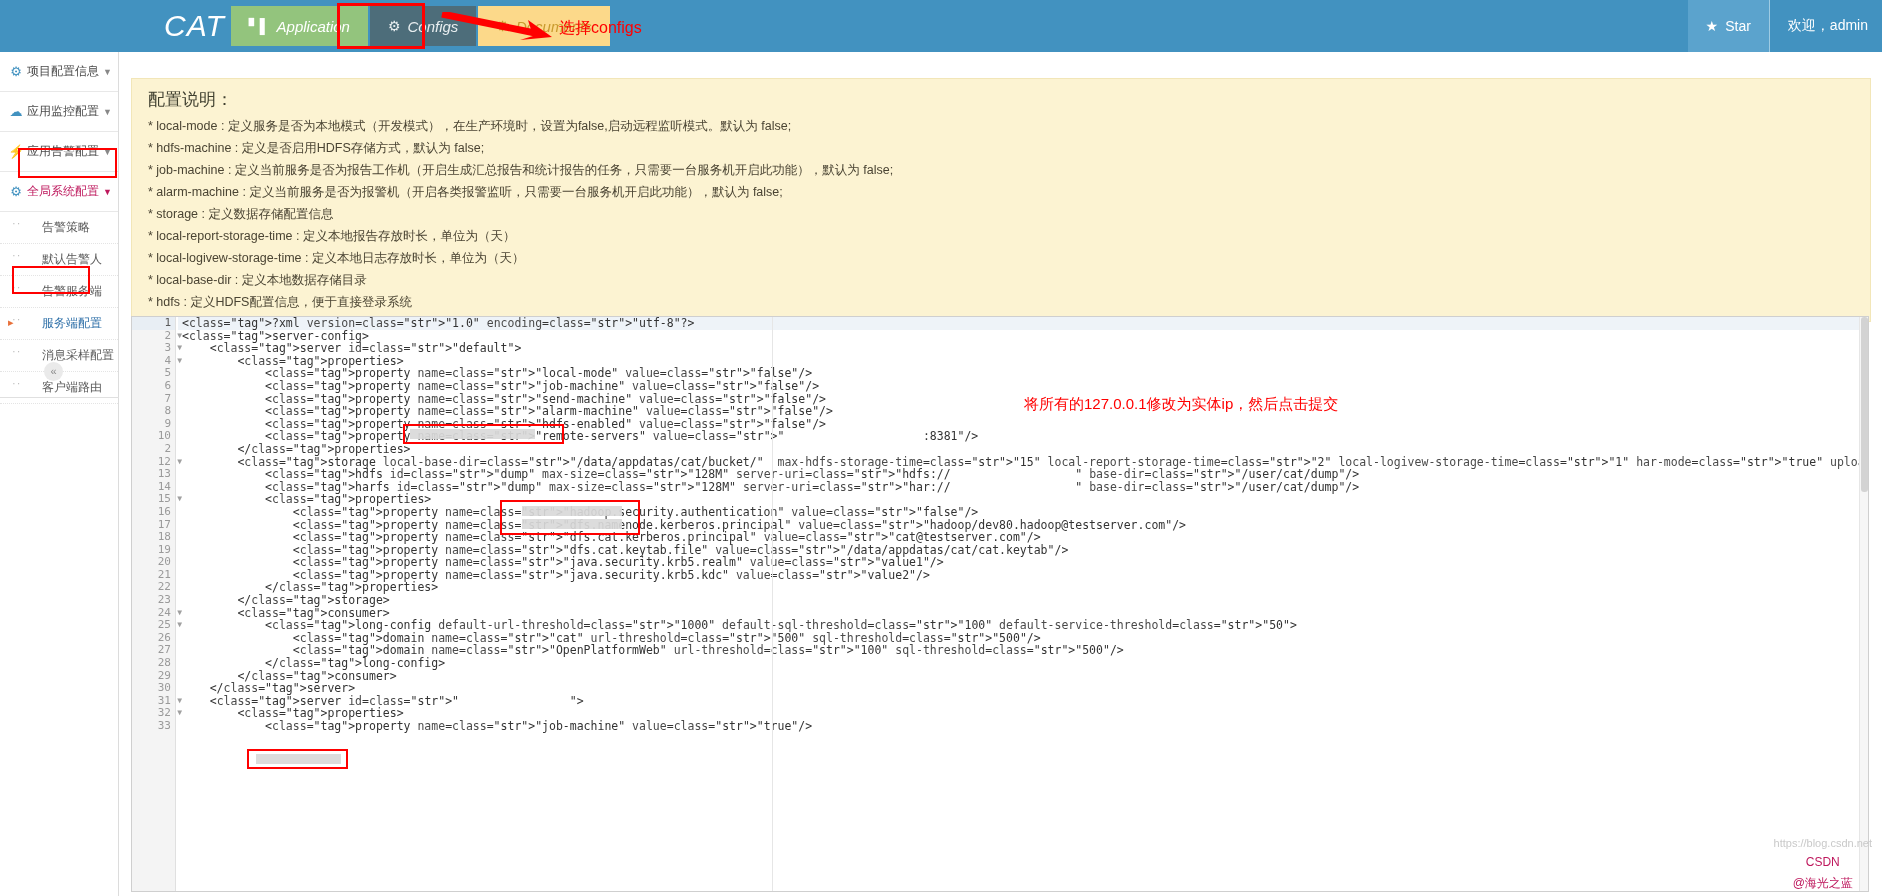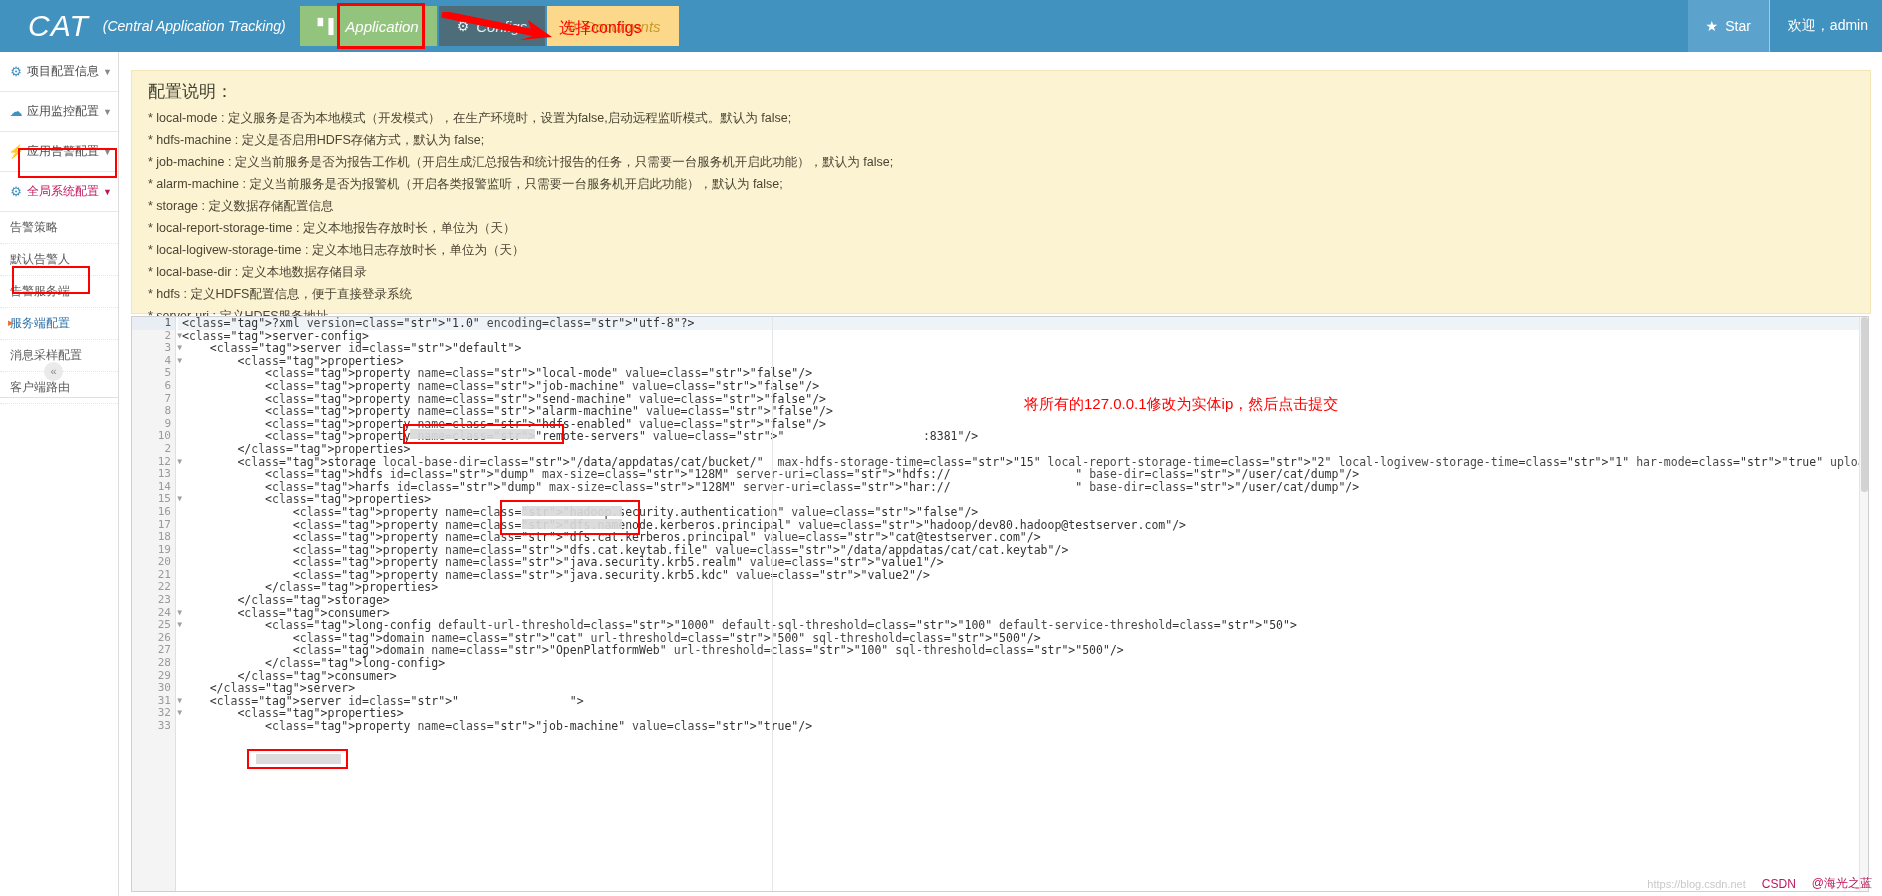--- a/index.html
+++ b/index.html
@@ -13,22 +13,23 @@
 
   
   #header {
     position: absolute; left: 0; top: 0;
     width: 1882px; height: 52px;
     background: #4292c0;
     display: flex; align-items: stretch;
   }
   #brand {
     display: flex; align-items: flex-end;
-    padding-left: 28px; padding-right: 14px;
+    padding-left: 28px; padding-right: 6px;
     color: #ffffff;
+    flex-direction: column;
   }
   #brand .cat {
     font-size: 30px; font-style: italic; font-weight: normal;
     letter-spacing: 1px; line-height: 52px;
   }
   #brand .full {
     font-size: 14px; font-style: italic; margin-left: 14px; line-height: 52px;
   }
   .navtab {
     display: flex; align-items: center; justify-content: center;
@@ -103,21 +104,21 @@
 
   #group-global-ring {
     position: absolute; left: 18px; top: 148px;
     width: 99px; height: 30px;
     border: 2px solid #ff0000;
     pointer-events: none;
   }
 
   .side-sub {
     display: flex; align-items: center;
-    height: 32px; padding-left: 10px;
+    height: 32px; padding-left: 42px;
     font-size: 12px; color: #5b5b5b;
     border-bottom: 1px dotted #e4e4e4;
     cursor: pointer;
     position: relative;
   }
   .side-sub::before {
     content: "··";
     position: absolute; left: 12px; top: 5px;
     color: #bdbdbd; font-size: 11px; letter-spacing: 1px;
   }
@@ -146,21 +147,21 @@
   }
 
   
   #content {
     position: absolute; left: 119px; top: 52px;
     width: 1763px; height: 844px;
     background: #ffffff;
   }
 
   #notice {
-    position: absolute; left: 12px; top: 18px;
+    position: absolute; left: 12px; top: 26px;
     width: 1740px; height: 244px;
     background: #fcf3d2;
     border: 1px solid #f2e6b8;
     padding: 9px 16px 6px 16px;
   }
   #notice h3 {
     margin: 0 0 4px 0;
     font-size: 17px; font-weight: normal; color: #3f3f2f;
   }
   #notice p {
@@ -236,21 +237,21 @@
 
   #editor-anno {
     position: absolute; left: 905px; top: 343px;
     color: #ff0000; font-size: 15px; white-space: nowrap;
   }
 
   
   #watermark {
     position: absolute; right: 10px; bottom: 4px;
     font-size: 12px; color: #b0b0b0;
-    display: flex; align-items: center; gap: 16px;
+    display: flex; align-items: center; gap: 6px; flex-direction: column;
   }
   #watermark .wm-url { color: #c9c9c9; font-size: 11px; }
   #watermark .wm-name { color: #be185d; }
 </style>
 </head>
 <body>
 
 <div id="header">
 
   <div id="brand">

